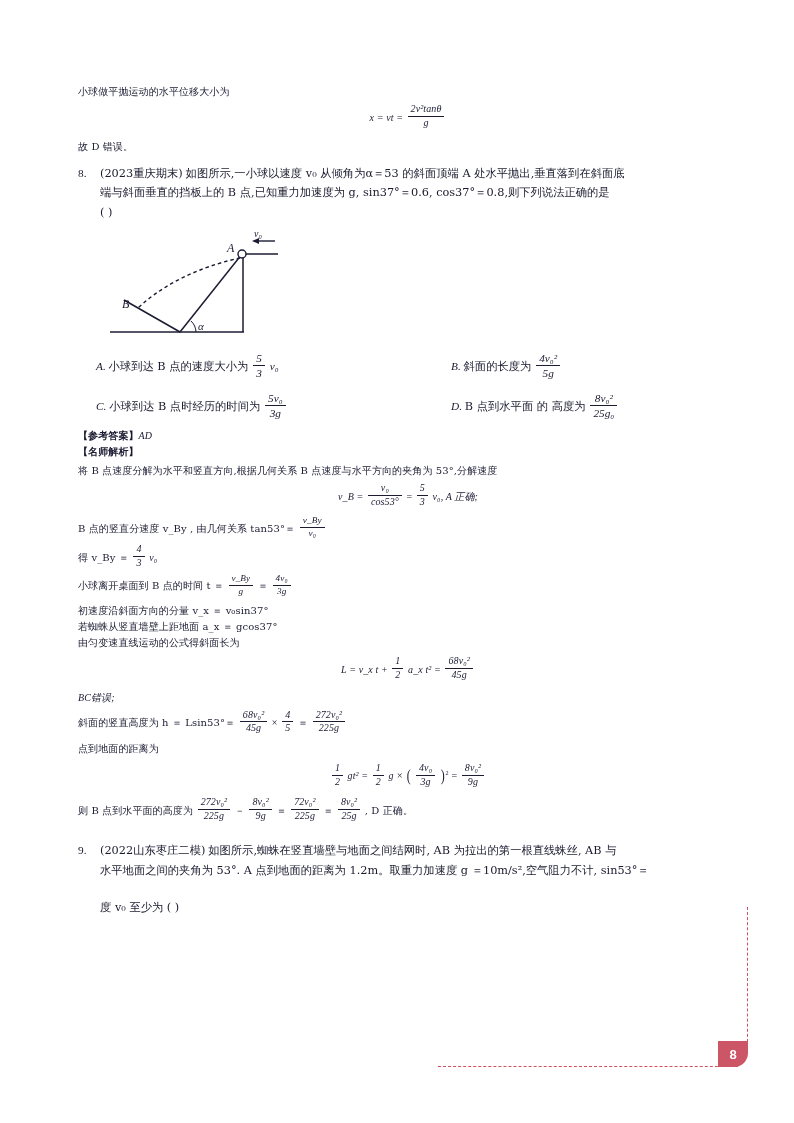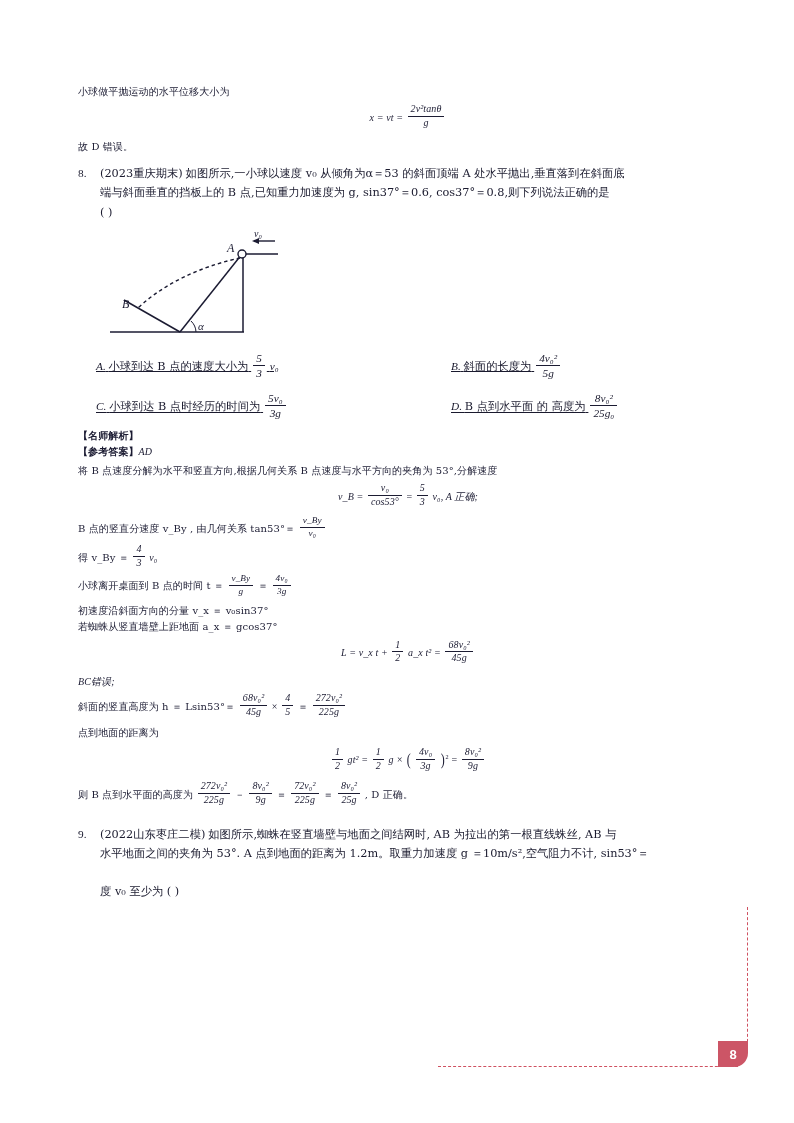--- a/index.html
+++ b/index.html
@@ -93,21 +93,21 @@
   }
 
   
   .options {
     display: grid;
     grid-template-columns: 355px 1fr;
     row-gap: 13px;
     margin: 10px 0 6px 18px;
     font-size: 11.3px;
   }
-  .opt { line-height: 1.6; text-decoration: underline; }
+  .opt { line-height: 1.6; }
 
   
   .figure {
     margin: 6px 0 2px 14px;
   }
 
   
   .badge-wrap {
     position: absolute;
     right: 0px;
@@ -242,24 +242,24 @@
         <span class="it">D.</span>
         <span class="cn">B 点到水平面 的 高度为</span>
         <span class="frac">
           <span class="num it">8v₀²</span>
           <span class="den it">25g₀</span>
         </span>
       </div>
     </div>
 
     <div class="line">
+      <span class="cn bk">【参考答案】</span><span class="it">AD</span>
+    </div>
+    <div class="line">
       <span class="cn bk">【名师解析】</span>
-    </div>
-    <div class="line">
-      <span class="cn bk">【参考答案】</span><span class="it">AD</span>
     </div>
 
     <div class="line eqline">
       <span class="cn">将 B 点速度分解为水平和竖直方向,根据几何关系 B 点速度与水平方向的夹角为 53°,分解速度</span>
     </div>
 
     <div class="center-eq line">
       <span class="it">v_B =</span>
       <span class="frac">
         <span class="num it">v₀</span>
@@ -301,20 +301,23 @@
         <span class="num it">4v₀</span>
         <span class="den it">3g</span>
       </span>
     </div>
 
     <div class="line">
       <span class="cn">初速度沿斜面方向的分量 v_x ＝ v₀sin37°</span>
     </div>
     <div class="line">
       <span class="cn">若蜘蛛从竖直墙壁上距地面 a_x ＝ gcos37°</span>
+    </div>
+    <div class="line">
+      <span class="cn">由匀变速直线运动的公式得斜面长为</span>
     </div>
 
     <div class="center-eq line">
       <span class="it">L = v_x t +</span>
       <span class="frac">
         <span class="num it">1</span>
         <span class="den it">2</span>
       </span>
       <span class="it">a_x t² =</span>
       <span class="frac">

